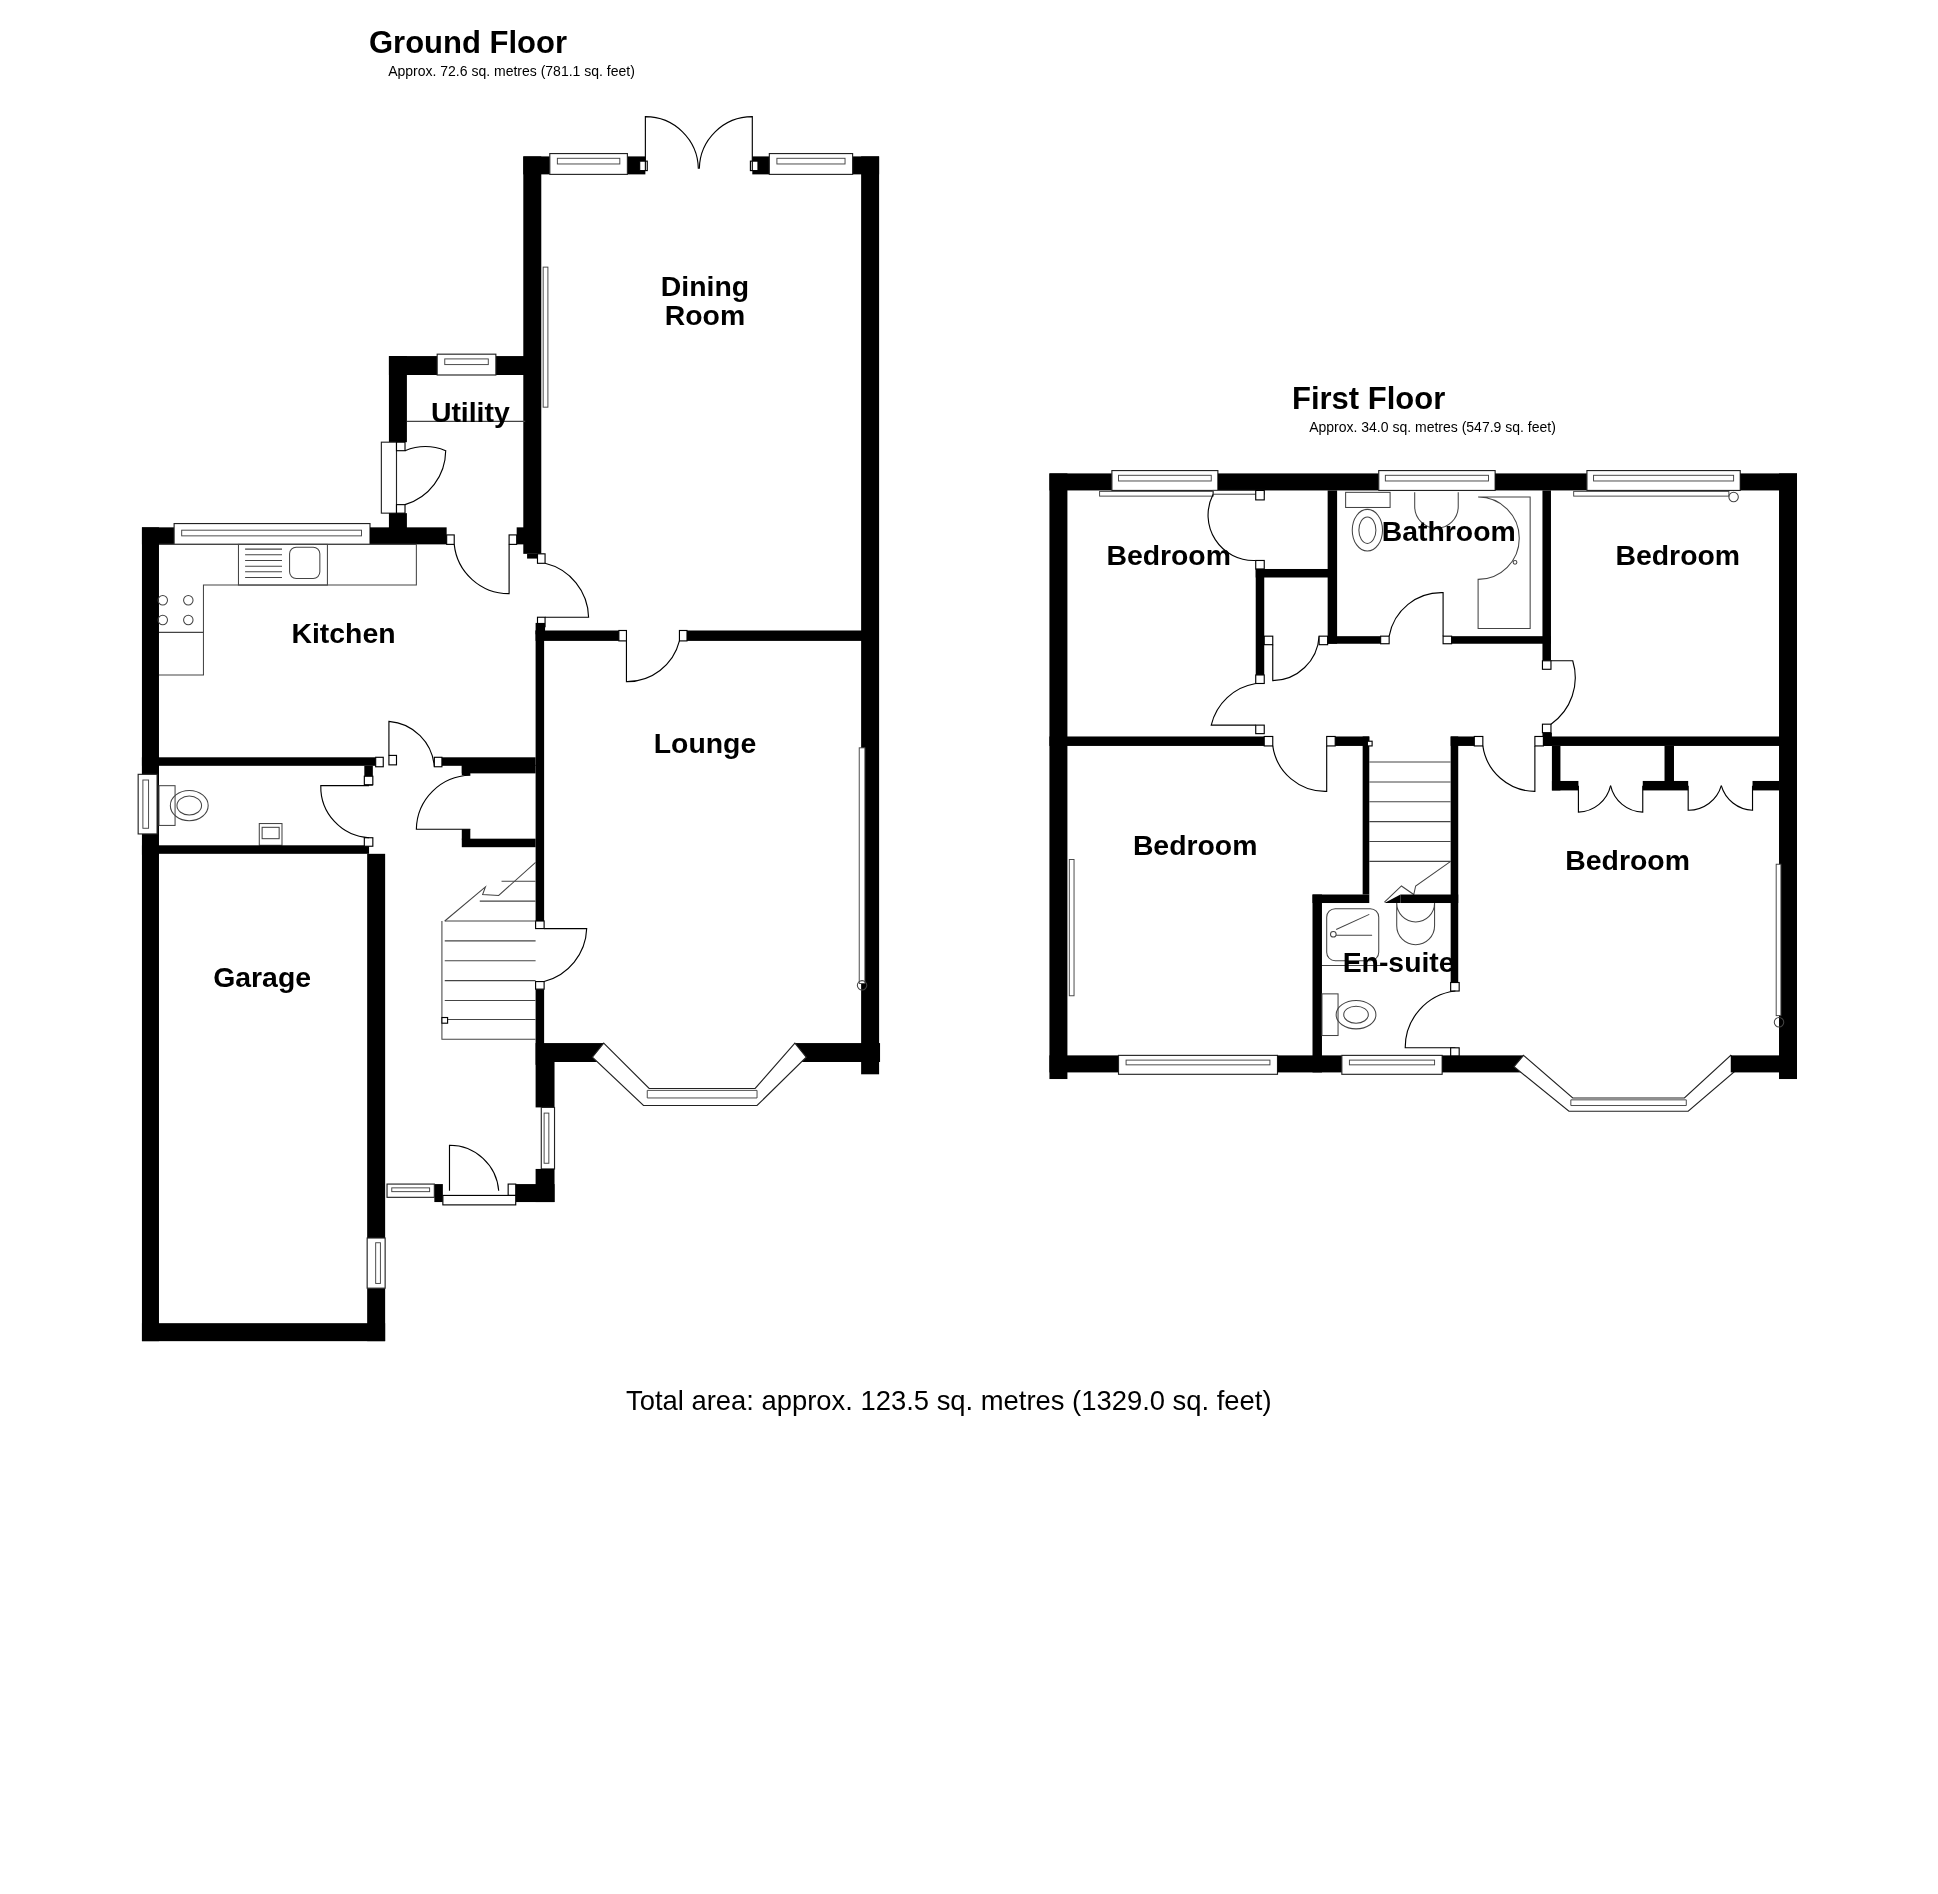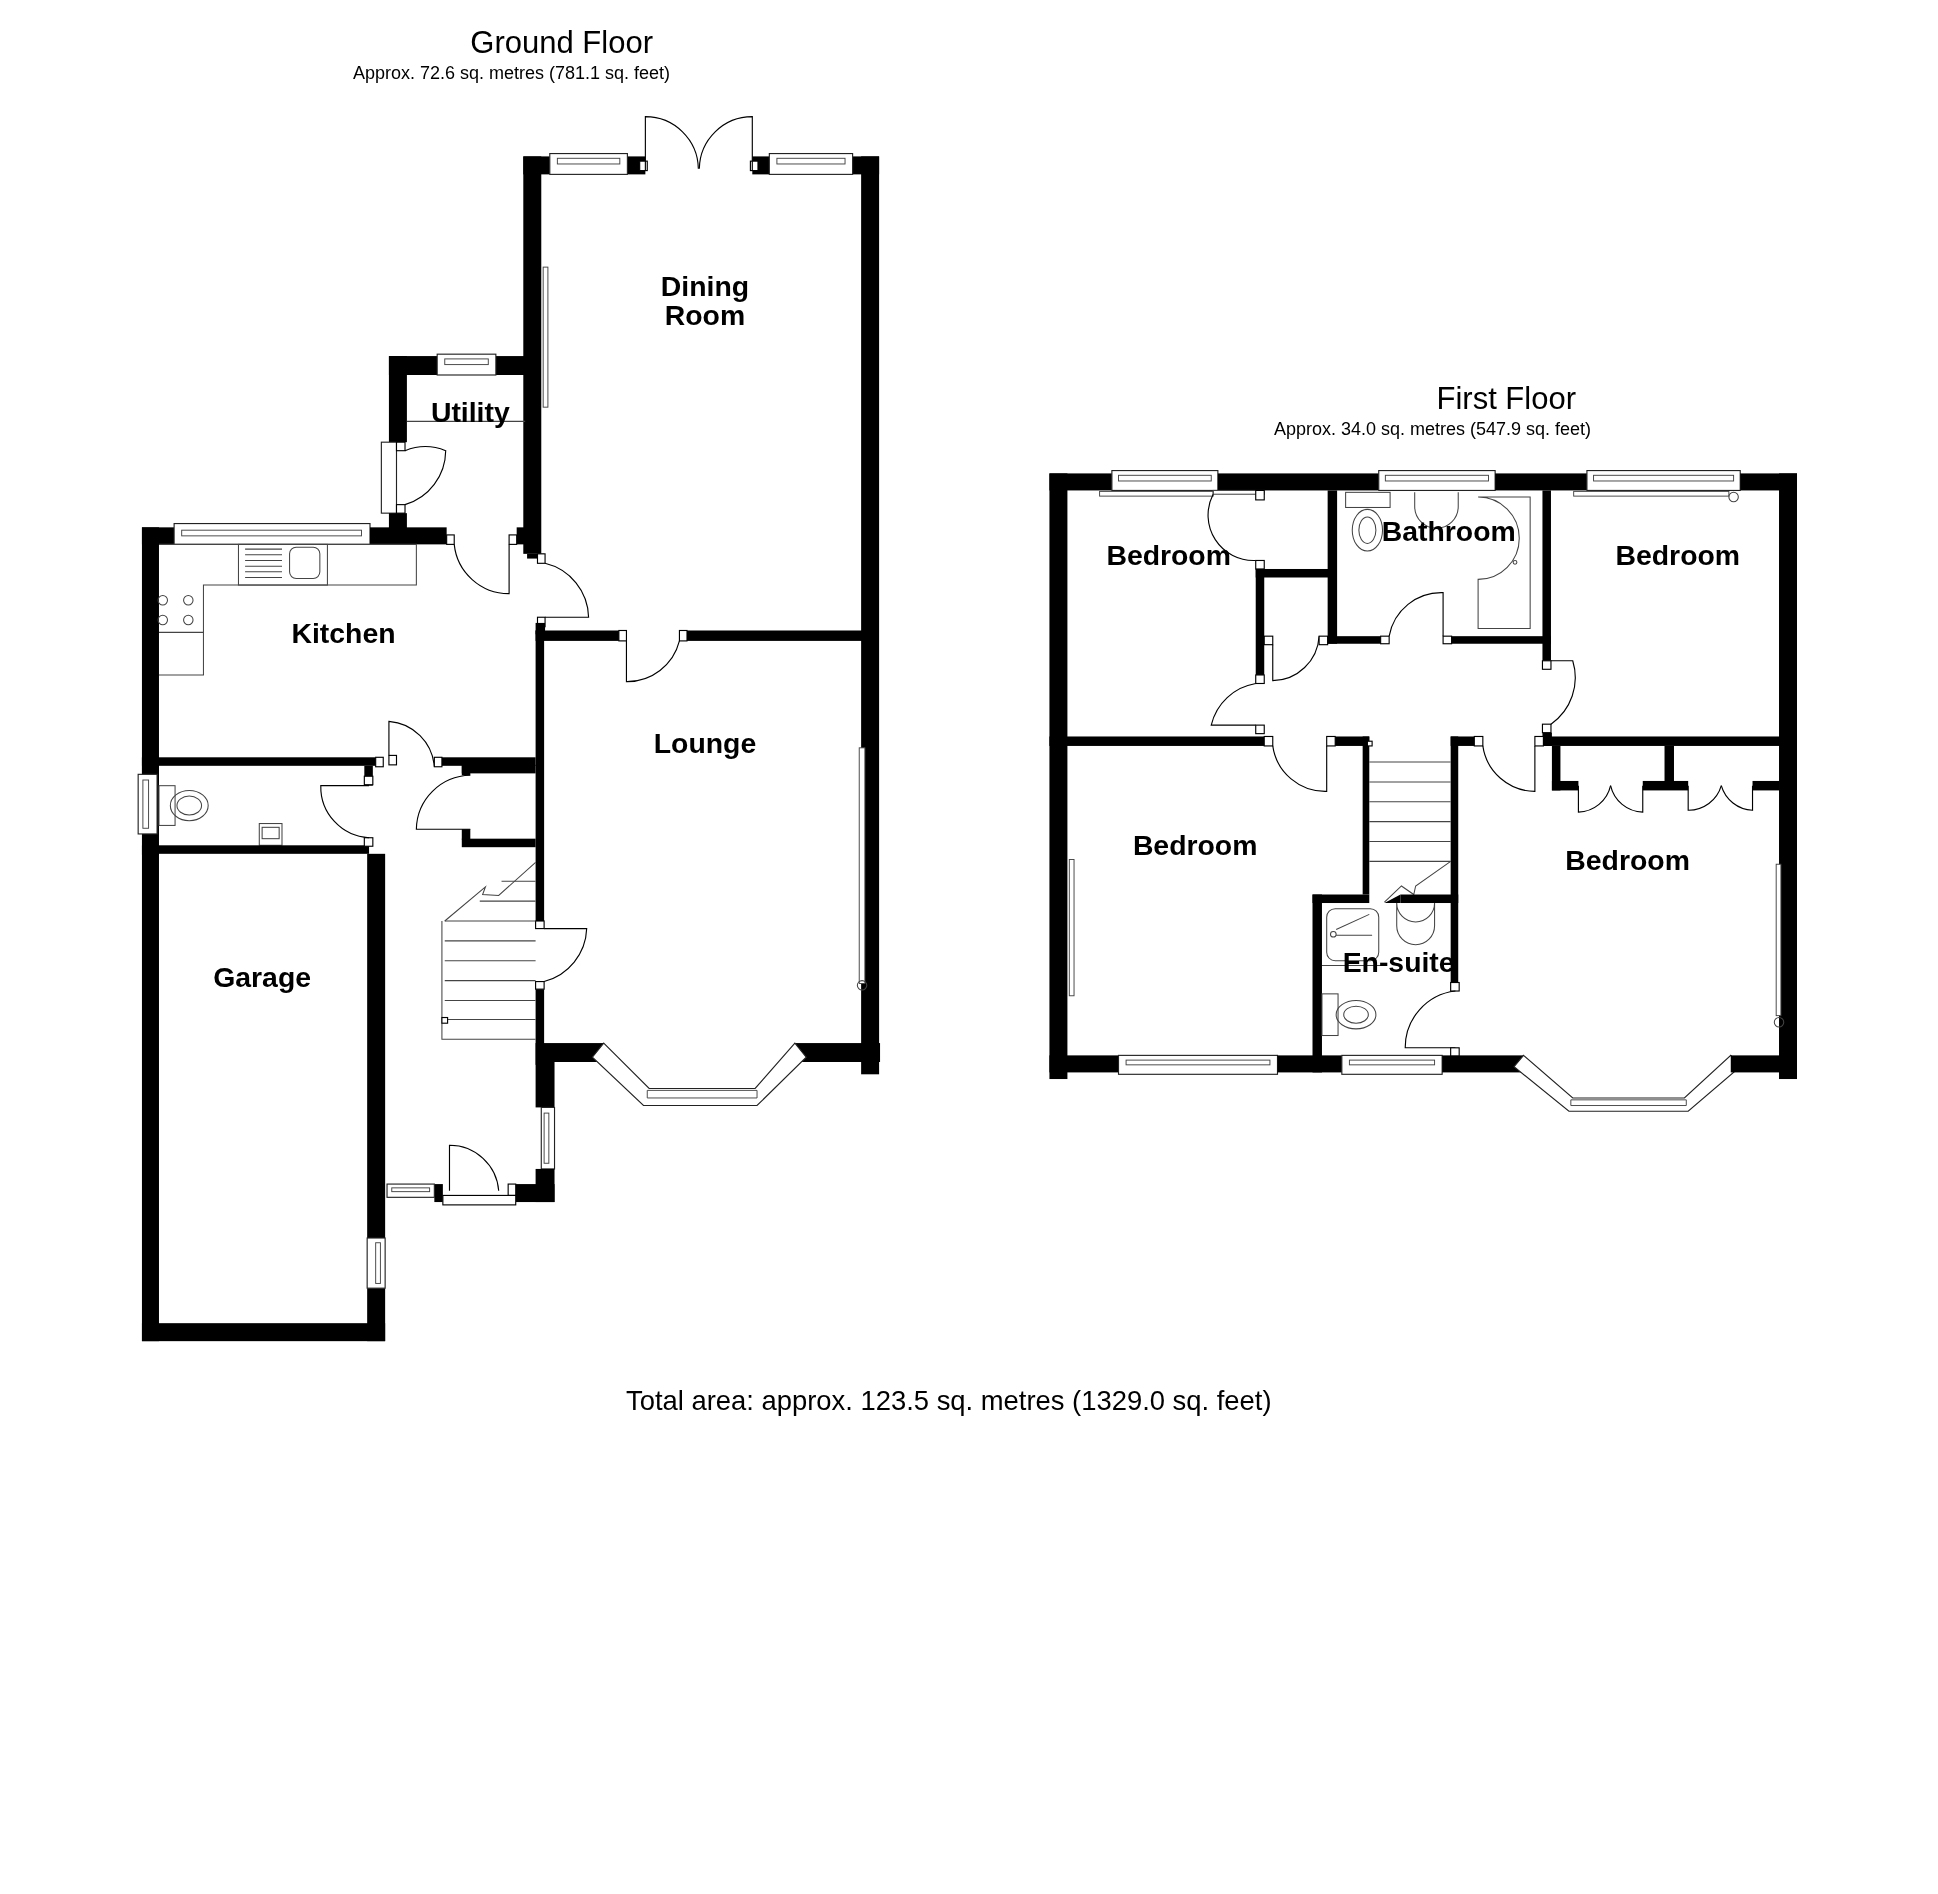--- a/index.html
+++ b/index.html
@@ -1,18 +1,18 @@
 <!DOCTYPE html>
 <html style="font-size:15px"><head>
 <meta charset="utf-8">
 <style>
   html, body { margin:0; padding:0; background:#ffffff; }
   body { width:1938px; height:1895px; position:relative; overflow:hidden; font-family:"Liberation Sans", sans-serif; color:#000; }
-  .floor-title { position:absolute; font-weight:normal; font-size:31px; text-align:right; white-space:nowrap; }
-  .floor-sub { position:absolute; font-size:18px; text-align:center; white-space:nowrap; }
+  .floor-title { position:absolute; font-weight:bold; font-size:31px; text-align:left; white-space:nowrap; }
+  .floor-sub { position:absolute; font-size:14px; text-align:center; white-space:nowrap; }
   .total { position:absolute; font-size:27.4px; white-space:nowrap; }
   svg { position:absolute; left:0; top:0; }
   .wall { fill:#000; }
   .ln { fill:none; stroke:#000; stroke-width:1.2; }
   .lg { fill:none; stroke:#444; stroke-width:1.1; }
   .win { fill:#fff; stroke:#222; stroke-width:1.2; }
   .winw { fill:#fff; stroke:#444; stroke-width:1; }
   .jamb { fill:#fff; stroke:#000; stroke-width:1.2; }
   .label { font-family:"Liberation Sans", sans-serif; font-weight:bold; font-size:30px; fill:#000; text-anchor:middle; }
 </style>

